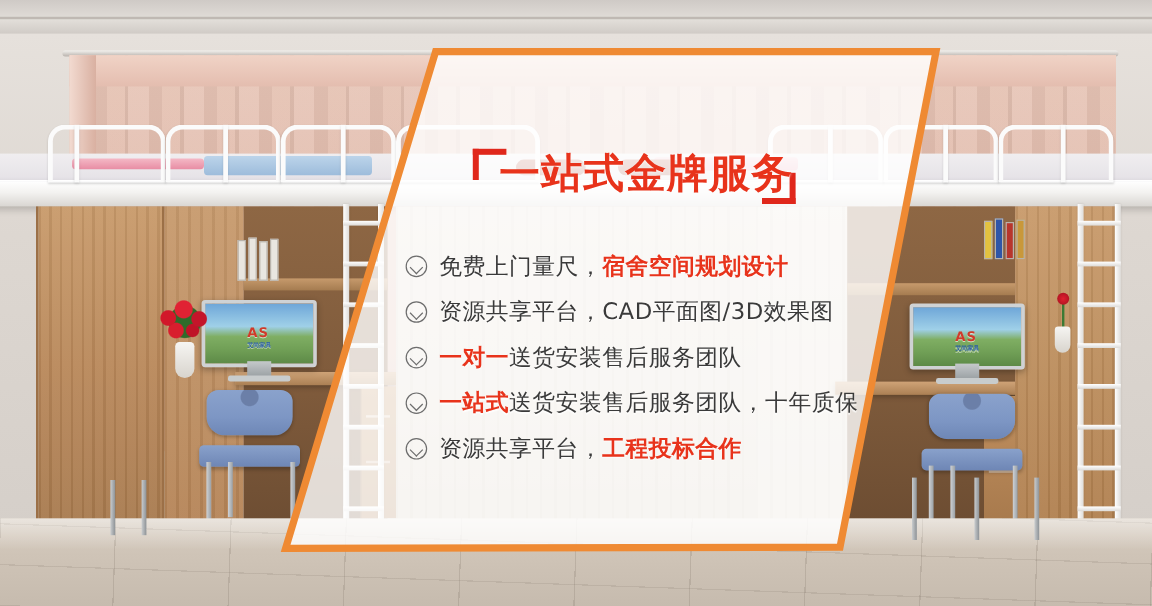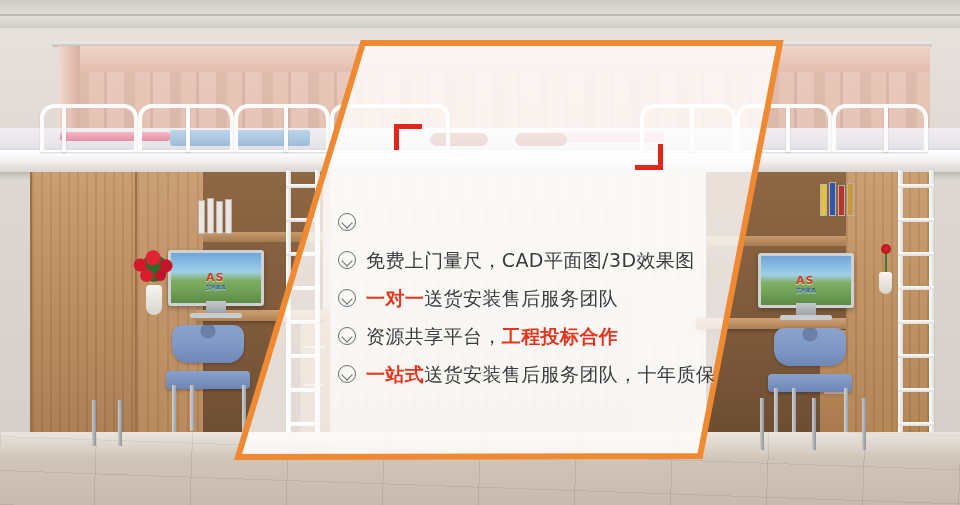--- a/index.html
+++ b/index.html
@@ -451,38 +451,40 @@
   <svg class="overlay-svg" viewBox="0 0 960 505">
     <polygon points="363,43 780,43 700,456 238,457" fill="rgba(255,255,255,0.80)"></polygon>
     <polygon points="363,43 780,43 700,456 238,457" fill="none" stroke="#ef8a33" stroke-width="6" stroke-linejoin="miter"></polygon>
   </svg>
 
   <div class="content">
 
     <div class="title-wrap">
       <span class="brk brk-tl"></span>
       <span class="brk brk-br"></span>
+      <h1 class="title">一站式金牌服务</h1>
     </div>
 
     <ul class="bullets" id="bullet-list">
         <li class="bullet">
           <span class="ico"></span>
+          <span class="txt"><em>免费上门量尺，</em><b>宿舍空间规划设计</b></span>
         </li>
         <li class="bullet">
           <span class="ico"></span>
-          <span class="txt"><em>免费上门量尺，CAD平面图/3D效果图</em></span>
+          <span class="txt"><em>资源共享平台，CAD平面图/3D效果图</em></span>
         </li>
         <li class="bullet">
           <span class="ico"></span>
           <span class="txt"><b>一对一</b><em>送货安装售后服务团队</em></span>
         </li>
         <li class="bullet">
           <span class="ico"></span>
-          <span class="txt"><em>资源共享平台，</em><b>工程投标合作</b></span>
+          <span class="txt"><b>一站式</b><em>送货安装售后服务团队，十年质保</em></span>
         </li>
         <li class="bullet">
           <span class="ico"></span>
-          <span class="txt"><b>一站式</b><em>送货安装售后服务团队，十年质保</em></span>
+          <span class="txt"><em>资源共享平台，</em><b>工程投标合作</b></span>
         </li>
       </ul>
 
   </div>
 </div>
 
 </body></html>

